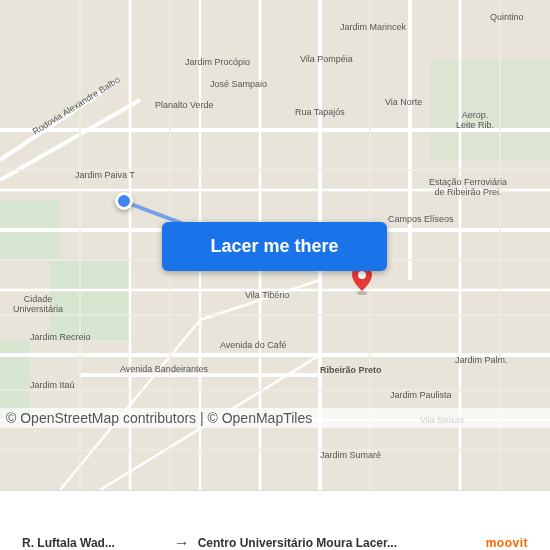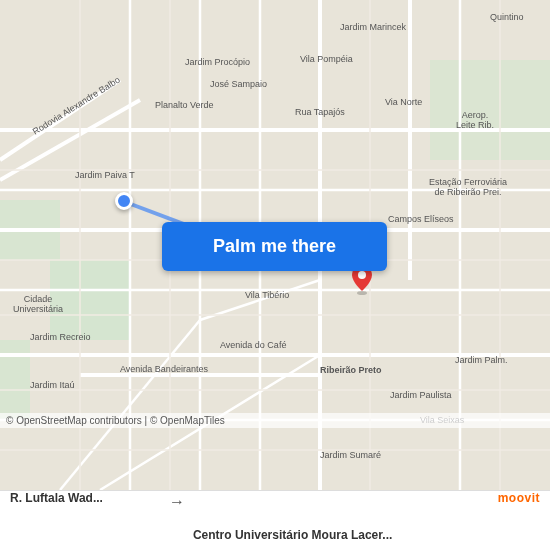--- a/index.html
+++ b/index.html
@@ -64,22 +64,22 @@
       z-index: 50;
       box-shadow: 0 2px 4px rgba(0,0,0,0.3);
     }
 
     
     #bottom-bar {
       width: 550px;
       height: 60px;
       background: white;
       display: flex;
-      align-items: flex-start;
-      padding: 0 10px;
+      align-items: flex-end;
+      padding: 0 22px;
       border-top: 1px solid #ddd;
       gap: 0;
     }
 
     .bottom-left {
       flex: 1;
       display: flex;
       flex-direction: column;
       justify-content: center;
     }
@@ -122,21 +122,21 @@
       letter-spacing: 0.5px;
     }
 
     
     .attribution {
       position: absolute;
       bottom: 62px;
       left: 0;
       width: 100%;
       background: rgba(255,255,255,0.7);
-      font-size: 10px;
+      font-size: 14px;
       color: #555;
       padding: 2px 6px;
       z-index: 200;
     }
 
     
     .road-major { stroke: #ffffff; stroke-width: 4; fill: none; }
     .road-medium { stroke: #ffffff; stroke-width: 2.5; fill: none; }
     .road-minor { stroke: #f0ebe3; stroke-width: 1.5; fill: none; }
     .road-label { font-size: 9px; fill: #555; font-family: Arial; }
@@ -223,21 +223,21 @@
   </svg>
 
   <div class="origin-dot"></div>
 
   <svg class="dest-marker" viewBox="0 0 24 30" xmlns="http://www.w3.org/2000/svg">
     <ellipse cx="12" cy="28" rx="5" ry="2" fill="rgba(0,0,0,0.2)"></ellipse>
     <path d="M12 0 C6 0 2 5 2 10 C2 17 12 26 12 26 C12 26 22 17 22 10 C22 5 18 0 12 0 Z" fill="#e53935"></path>
     <circle cx="12" cy="10" r="4" fill="white"></circle>
   </svg>
 
-  <button id="take-me-there-btn">Palm me there</button>
+  <button id="take-me-there-btn">Lacer me there</button>
 
   <div class="attribution">
     <span>© OpenStreetMap contributors | © OpenMapTiles</span>
   </div>
 </div>
 
 <div id="bottom-bar">
   <div class="bottom-left">
     <span class="bottom-label">R. Luftala Wad...</span>
   </div>

